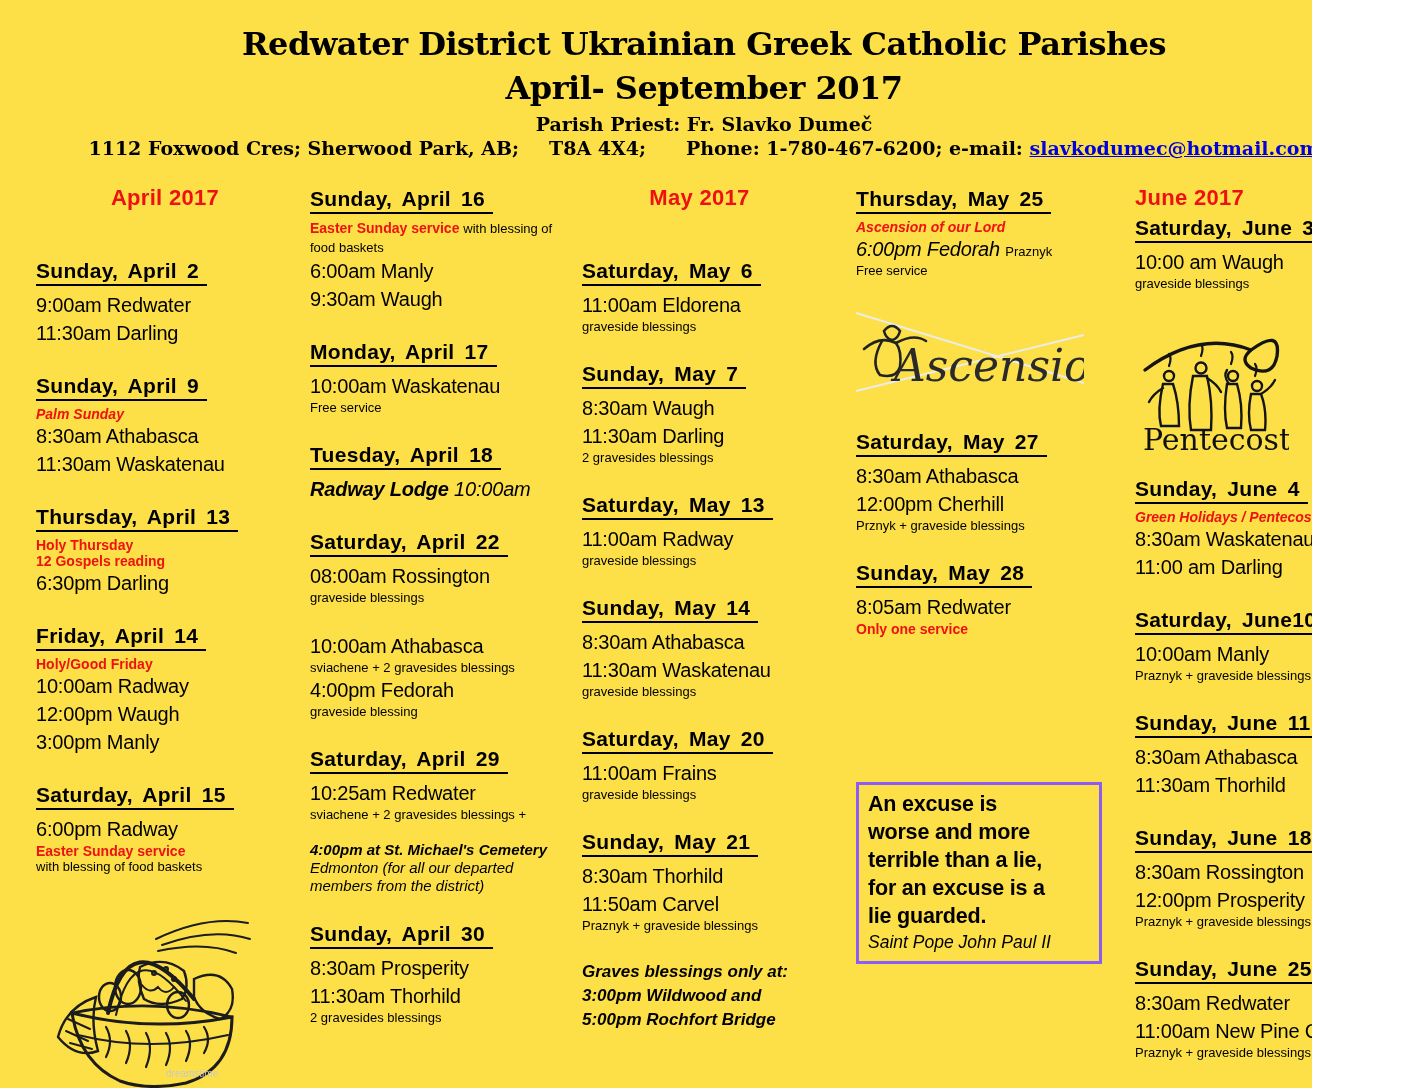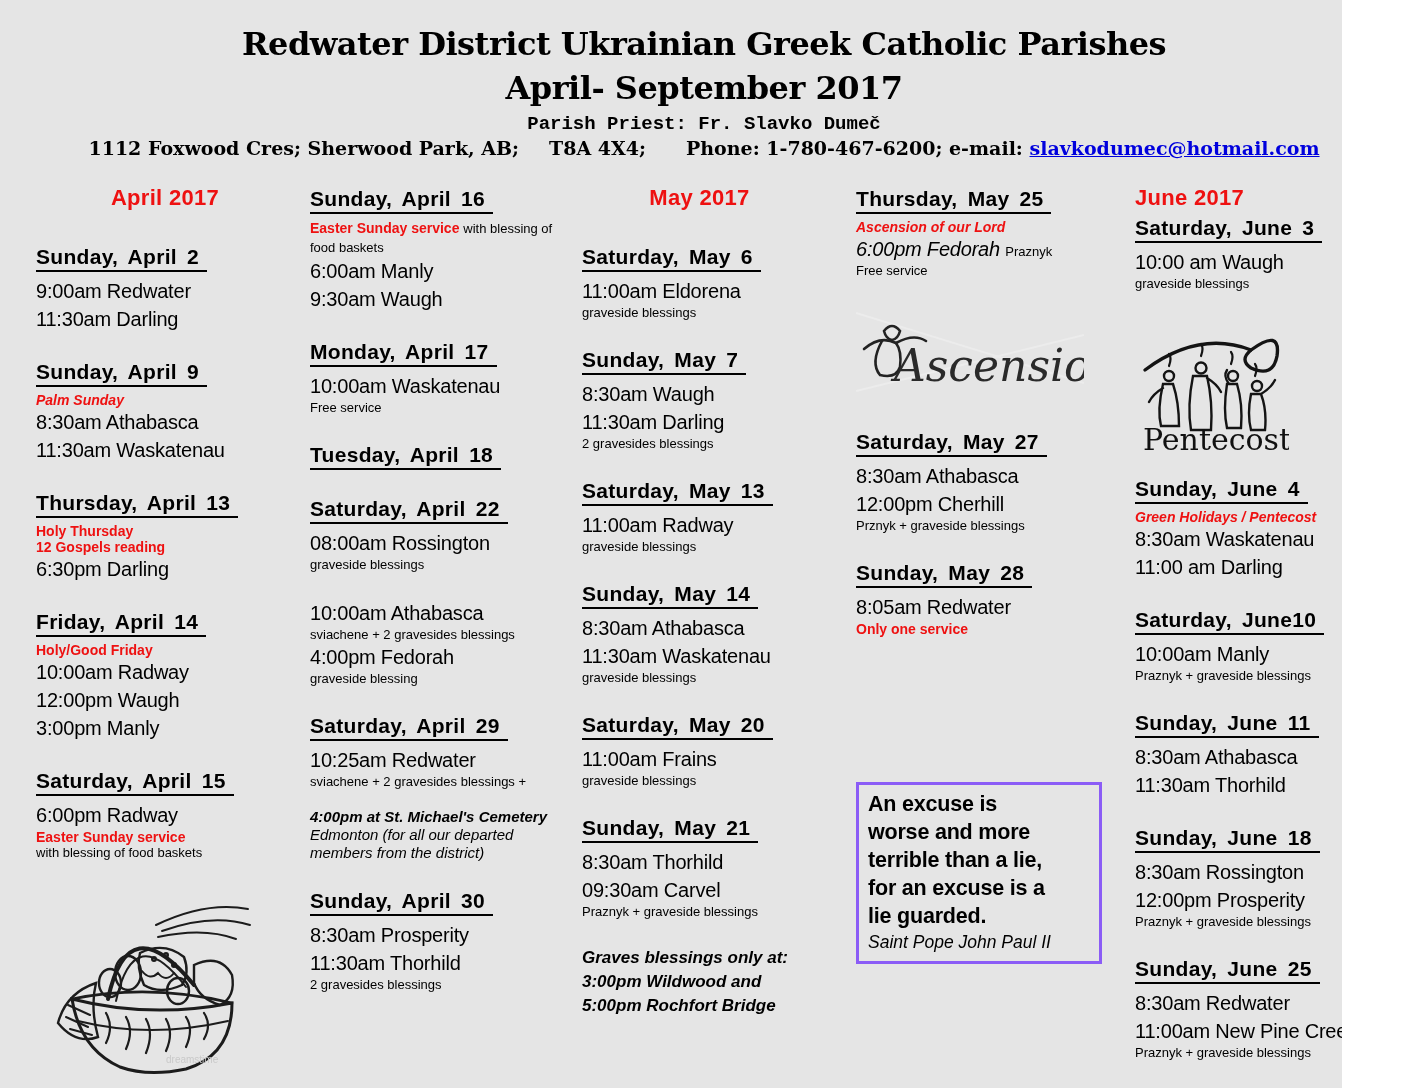--- a/index.html
+++ b/index.html
@@ -1,35 +1,35 @@
 <!DOCTYPE html>
 <html style="--red: #ee1111; --link: #0000dd;"><head>
 <meta charset="utf-8">
 <style>
   html,body{margin:0;padding:0;background:#ffffff;}
-  .page{position:relative;width:1312px;height:1088px;background:#e5e5e5;overflow:hidden;
-        font-family:"Liberation Sans",sans-serif;color:#000;padding-left:30px;}
+  .page{position:relative;width:1312px;height:1088px;background:#fde047;overflow:hidden;
+        font-family:"Liberation Sans",sans-serif;color:#000;}
   
   .header{position:absolute;top:0;left:0;width:1408px;text-align:center;padding-top:22px;
           font-family:"DejaVu Serif",serif;font-weight:bold;}
   .title{font-size:32px;line-height:44px;letter-spacing:-0.5px;}
-  .priest{font-size:19px;line-height:24px;margin-top:2px;font-family:Liberation Mono, monospace;}
+  .priest{font-size:19px;line-height:24px;margin-top:2px;}
   .address{font-size:19px;line-height:24px;}
   .address .gap1{display:inline-block;width:30px;}
   .address .gap2{display:inline-block;width:40px;}
   .email{color:var(--link,#0000dd);font-weight:bold;text-decoration:underline;cursor:pointer;}
   
   .col{position:absolute;top:186px;}
   .c0{left:36px;width:258px;}
   .c1{left:310px;width:252px;}
   .c2{left:582px;width:235px;}
   .c3{left:856px;width:246px;}
   .c4{left:1135px;width:272px;}
   .month{font-size:22px;line-height:24px;font-weight:bold;color:var(--red,#ee1111);
-         letter-spacing:0.3px;margin-bottom:34px;}
+         letter-spacing:0.3px;margin-bottom:48px;}
   .month.center{text-align:center;}
   .month.tight{margin-bottom:5px;}
   .event{margin-bottom:26px;}
   .datewrap{line-height:25px;margin-bottom:5px;}
   .date{display:inline-block;font-size:21px;font-weight:bold;letter-spacing:0.3px;word-spacing:4px;
         border-bottom:2px solid #000;padding:0 8px 1px 0;}
   .row{white-space:normal;}
   .s-time{font-size:20px;line-height:28px;letter-spacing:-0.2px;}
   .s-time-b{font-size:20px;line-height:28px;font-weight:bold;letter-spacing:-0.2px;}
   .s-small{font-size:13px;line-height:16px;}
@@ -138,20 +138,21 @@
         <div class="row s-time">6:00am Manly</div>
         <div class="row s-time">9:30am Waugh</div>
       </div>
       <div class="event">
         <div class="datewrap"><span class="date">Monday, April 17</span></div>
         <div class="row s-time">10:00am Waskatenau</div>
         <div class="row s-small">Free service</div>
       </div>
       <div class="event">
         <div class="datewrap"><span class="date">Tuesday, April 18</span></div>
+        <div class="row mixed"><span class="s-time-b">Radway Lodge </span><span class="s-time">10:00am</span></div>
       </div>
       <div class="event">
         <div class="datewrap"><span class="date">Saturday, April 22</span></div>
         <div class="row s-time">08:00am Rossington</div>
         <div class="row s-small">graveside blessings</div>
       </div>
       <div class="event">
         <div class="row s-time">10:00am Athabasca</div>
         <div class="row s-small">sviachene + 2 gravesides blessings</div>
         <div class="row s-time">4:00pm Fedorah</div>
@@ -196,21 +197,21 @@
         <div class="row s-small">graveside blessings</div>
       </div>
       <div class="event">
         <div class="datewrap"><span class="date">Saturday, May 20</span></div>
         <div class="row s-time">11:00am Frains</div>
         <div class="row s-small">graveside blessings</div>
       </div>
       <div class="event">
         <div class="datewrap"><span class="date">Sunday, May 21</span></div>
         <div class="row s-time">8:30am Thorhild</div>
-        <div class="row s-time">09:30am Carvel</div>
+        <div class="row s-time">11:50am Carvel</div>
         <div class="row s-small">Praznyk + graveside blessings</div>
       </div>
       <div class="event">
         <div class="row s-it-b2">Graves blessings only at:</div>
         <div class="row s-it-b2">3:00pm Wildwood and</div>
         <div class="row s-it-b2">5:00pm Rochfort Bridge</div>
       </div>
     </div>
   <div class="col c3">
       <div class="event">

